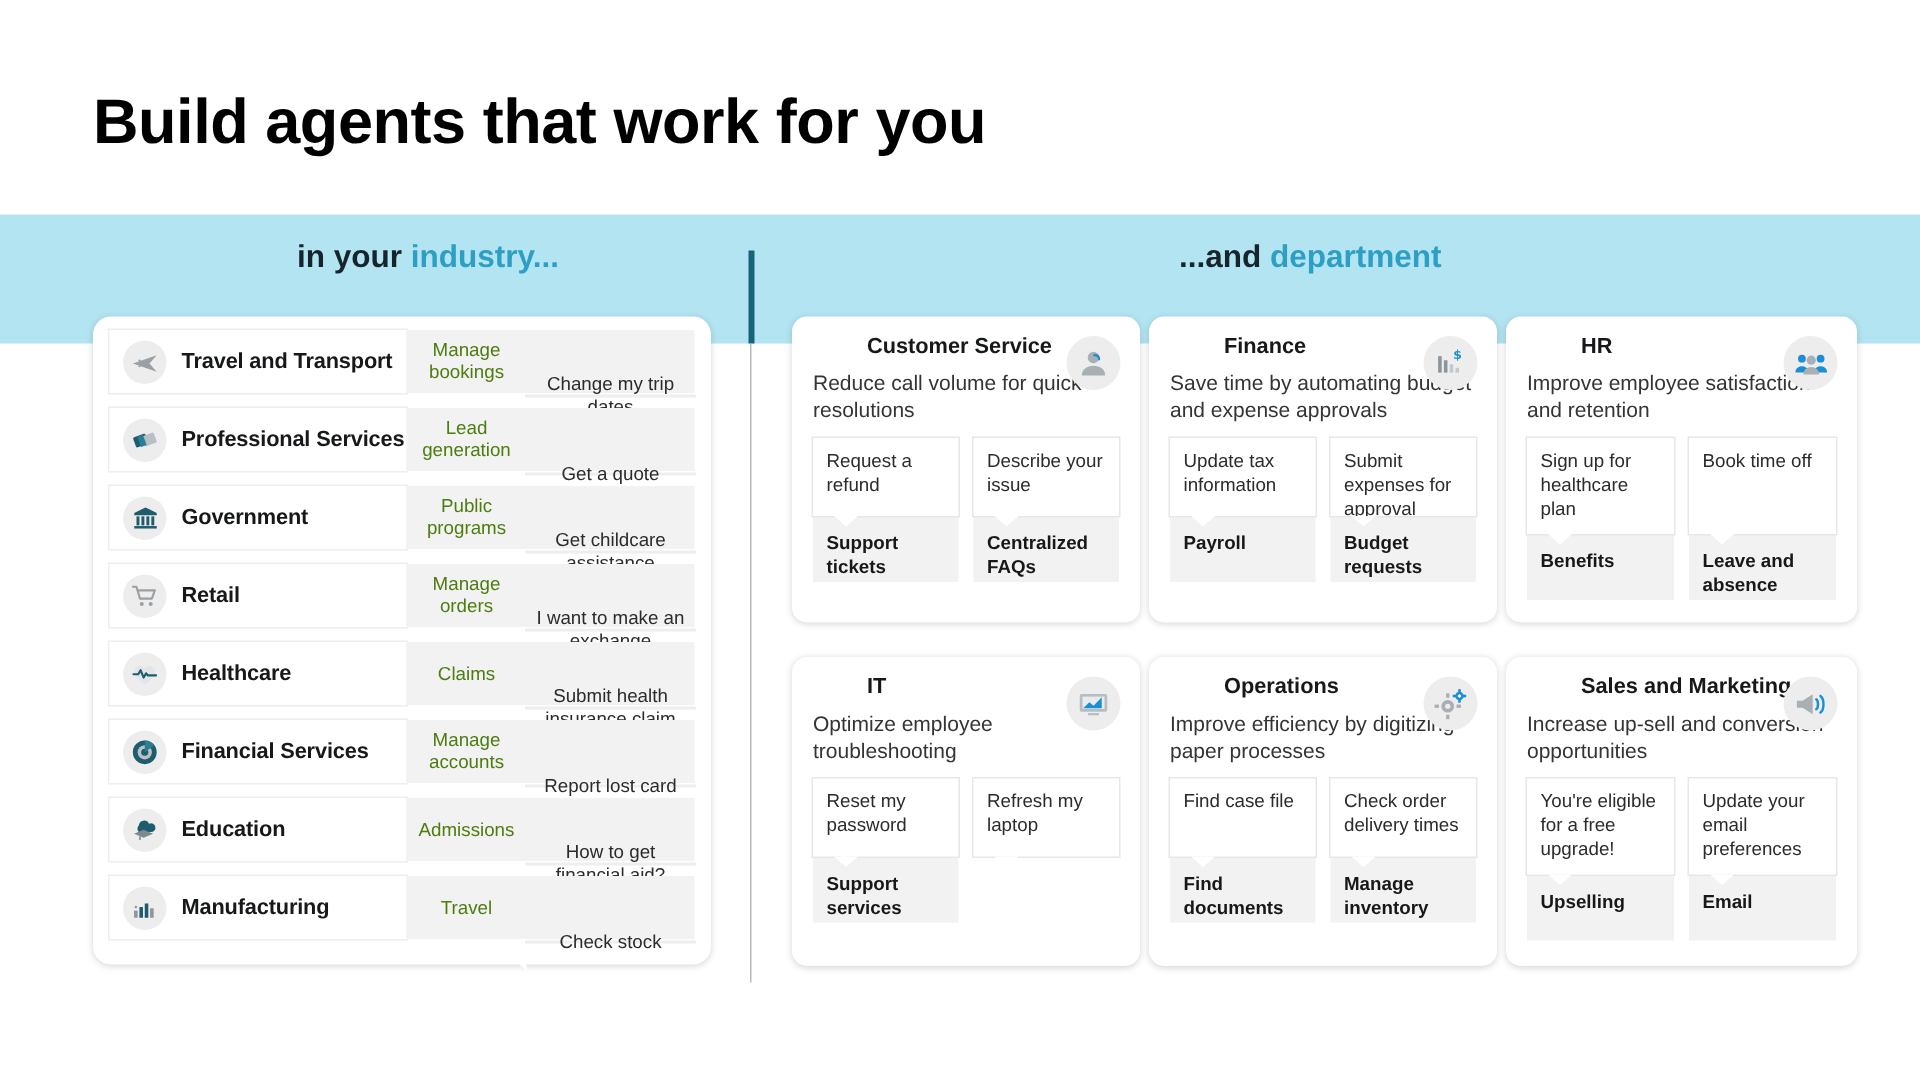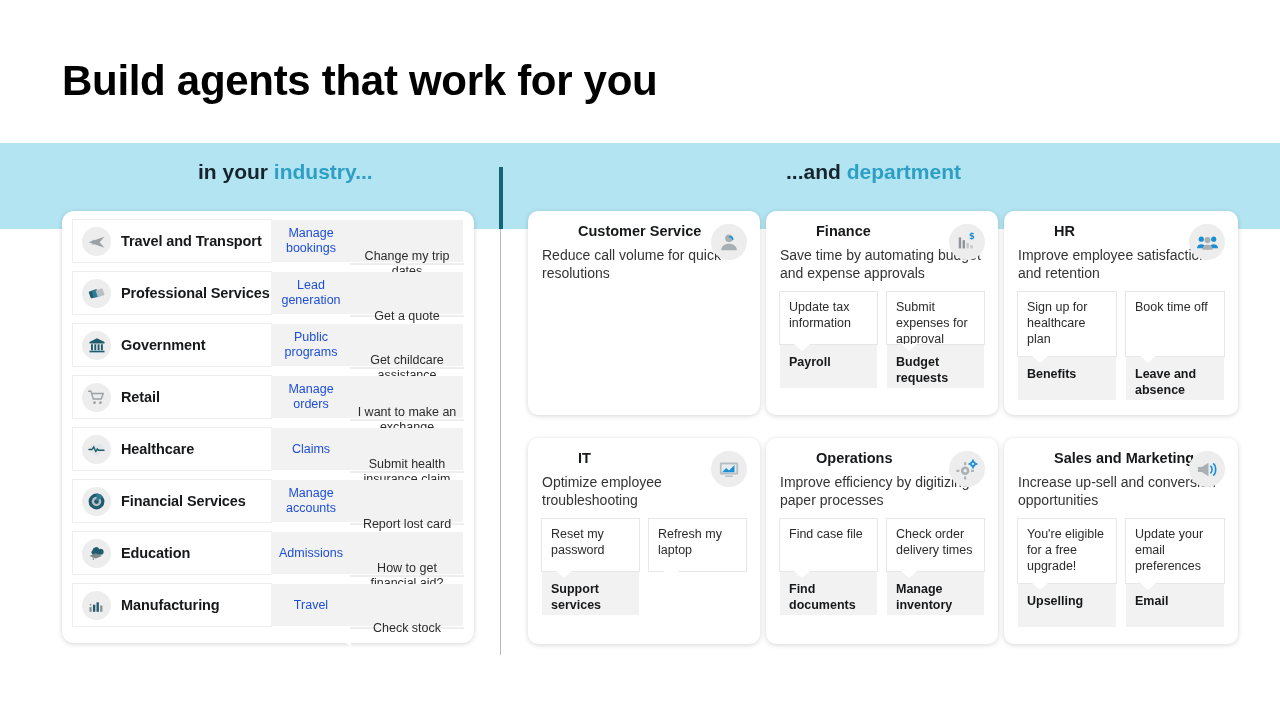--- a/index.html
+++ b/index.html
@@ -49,21 +49,21 @@
   }
   .ind-icon{
     width:29px;height:29px;border-radius:50%;background:#ededed;
     display:flex;align-items:center;justify-content:center;flex:0 0 29px;
     margin-right:10px;
   }
   .ind-icon svg{display:block;}
   .ind-label{font-size:14.5px;font-weight:700;color:#16181a;letter-spacing:-0.1px;}
   .ind-mid{
     flex:0 0 80px;background:#f2f2f2;display:flex;align-items:center;justify-content:center;
-    text-align:center;font-size:12.5px;color:#1d4ed8;line-height:1.18;padding:0 3px;box-sizing:border-box;
+    text-align:center;font-size:12.5px;color:#4d7c0f;line-height:1.18;padding:0 3px;box-sizing:border-box;
   }
   .ind-right{
     flex:1;background:#fff;display:flex;align-items:center;justify-content:center;
     text-align:center;font-size:12.5px;color:#2b2b2b;line-height:1.2;
     position:relative;box-shadow:0 0 0 1px #eeeeee;padding:0 5px;box-sizing:border-box;margin-top:44px;
   }
   .ind-right:before{
     content:"";position:absolute;left:-7px;top:7px;
     border-top:6px solid transparent;border-bottom:6px solid transparent;
     border-right:7px solid #ffffff;
@@ -244,20 +244,30 @@
       <div class="dept" style="left: 528px; top: 211px; width: 232px; height: 204px;">
         <div class="dept-icon">
           <svg width="22" height="22" viewBox="0 0 24 24">
             <circle cx="12" cy="8" r="4.2" fill="#a9b0b4"></circle>
             <path d="M3.5 21c0-4.4 3.8-7 8.5-7s8.5 2.6 8.5 7z" fill="#a9b0b4"></path>
             <path d="M12.5 6.2c2.2 0 3.6 1.3 3.6 3.1" stroke="#1b8fd6" stroke-width="1.6" fill="none" stroke-linecap="round"></path>
           </svg>
         </div>
         <div class="dept-title">Customer Service</div>
         <div class="dept-sub">Reduce call volume for quick resolutions</div>
+        <div class="tiles">
+          <div class="tile">
+            <div class="tile-top">Request a refund</div>
+            <div class="tile-bot">Support tickets</div>
+          </div>
+          <div class="tile">
+            <div class="tile-top">Describe your issue</div>
+            <div class="tile-bot">Centralized FAQs</div>
+          </div>
+        </div>
       </div>
       <div class="dept" style="left: 766px; top: 211px; width: 232px; height: 204px;">
         <div class="dept-icon">
           <svg width="22" height="22" viewBox="0 0 24 24">
             <rect x="3" y="7" width="2.6" height="12" fill="#8d959a"></rect>
             <rect x="7.2" y="10" width="2.6" height="9" fill="#8d959a"></rect>
             <rect x="11.4" y="13" width="2.6" height="6" fill="#c3c8cb"></rect>
             <rect x="15.6" y="15.5" width="2.6" height="3.5" fill="#c3c8cb"></rect>
             <text x="17.2" y="9" font-size="9" font-weight="700" fill="#1b8fd6" text-anchor="middle" font-family="DejaVu Sans">$</text>
           </svg>

